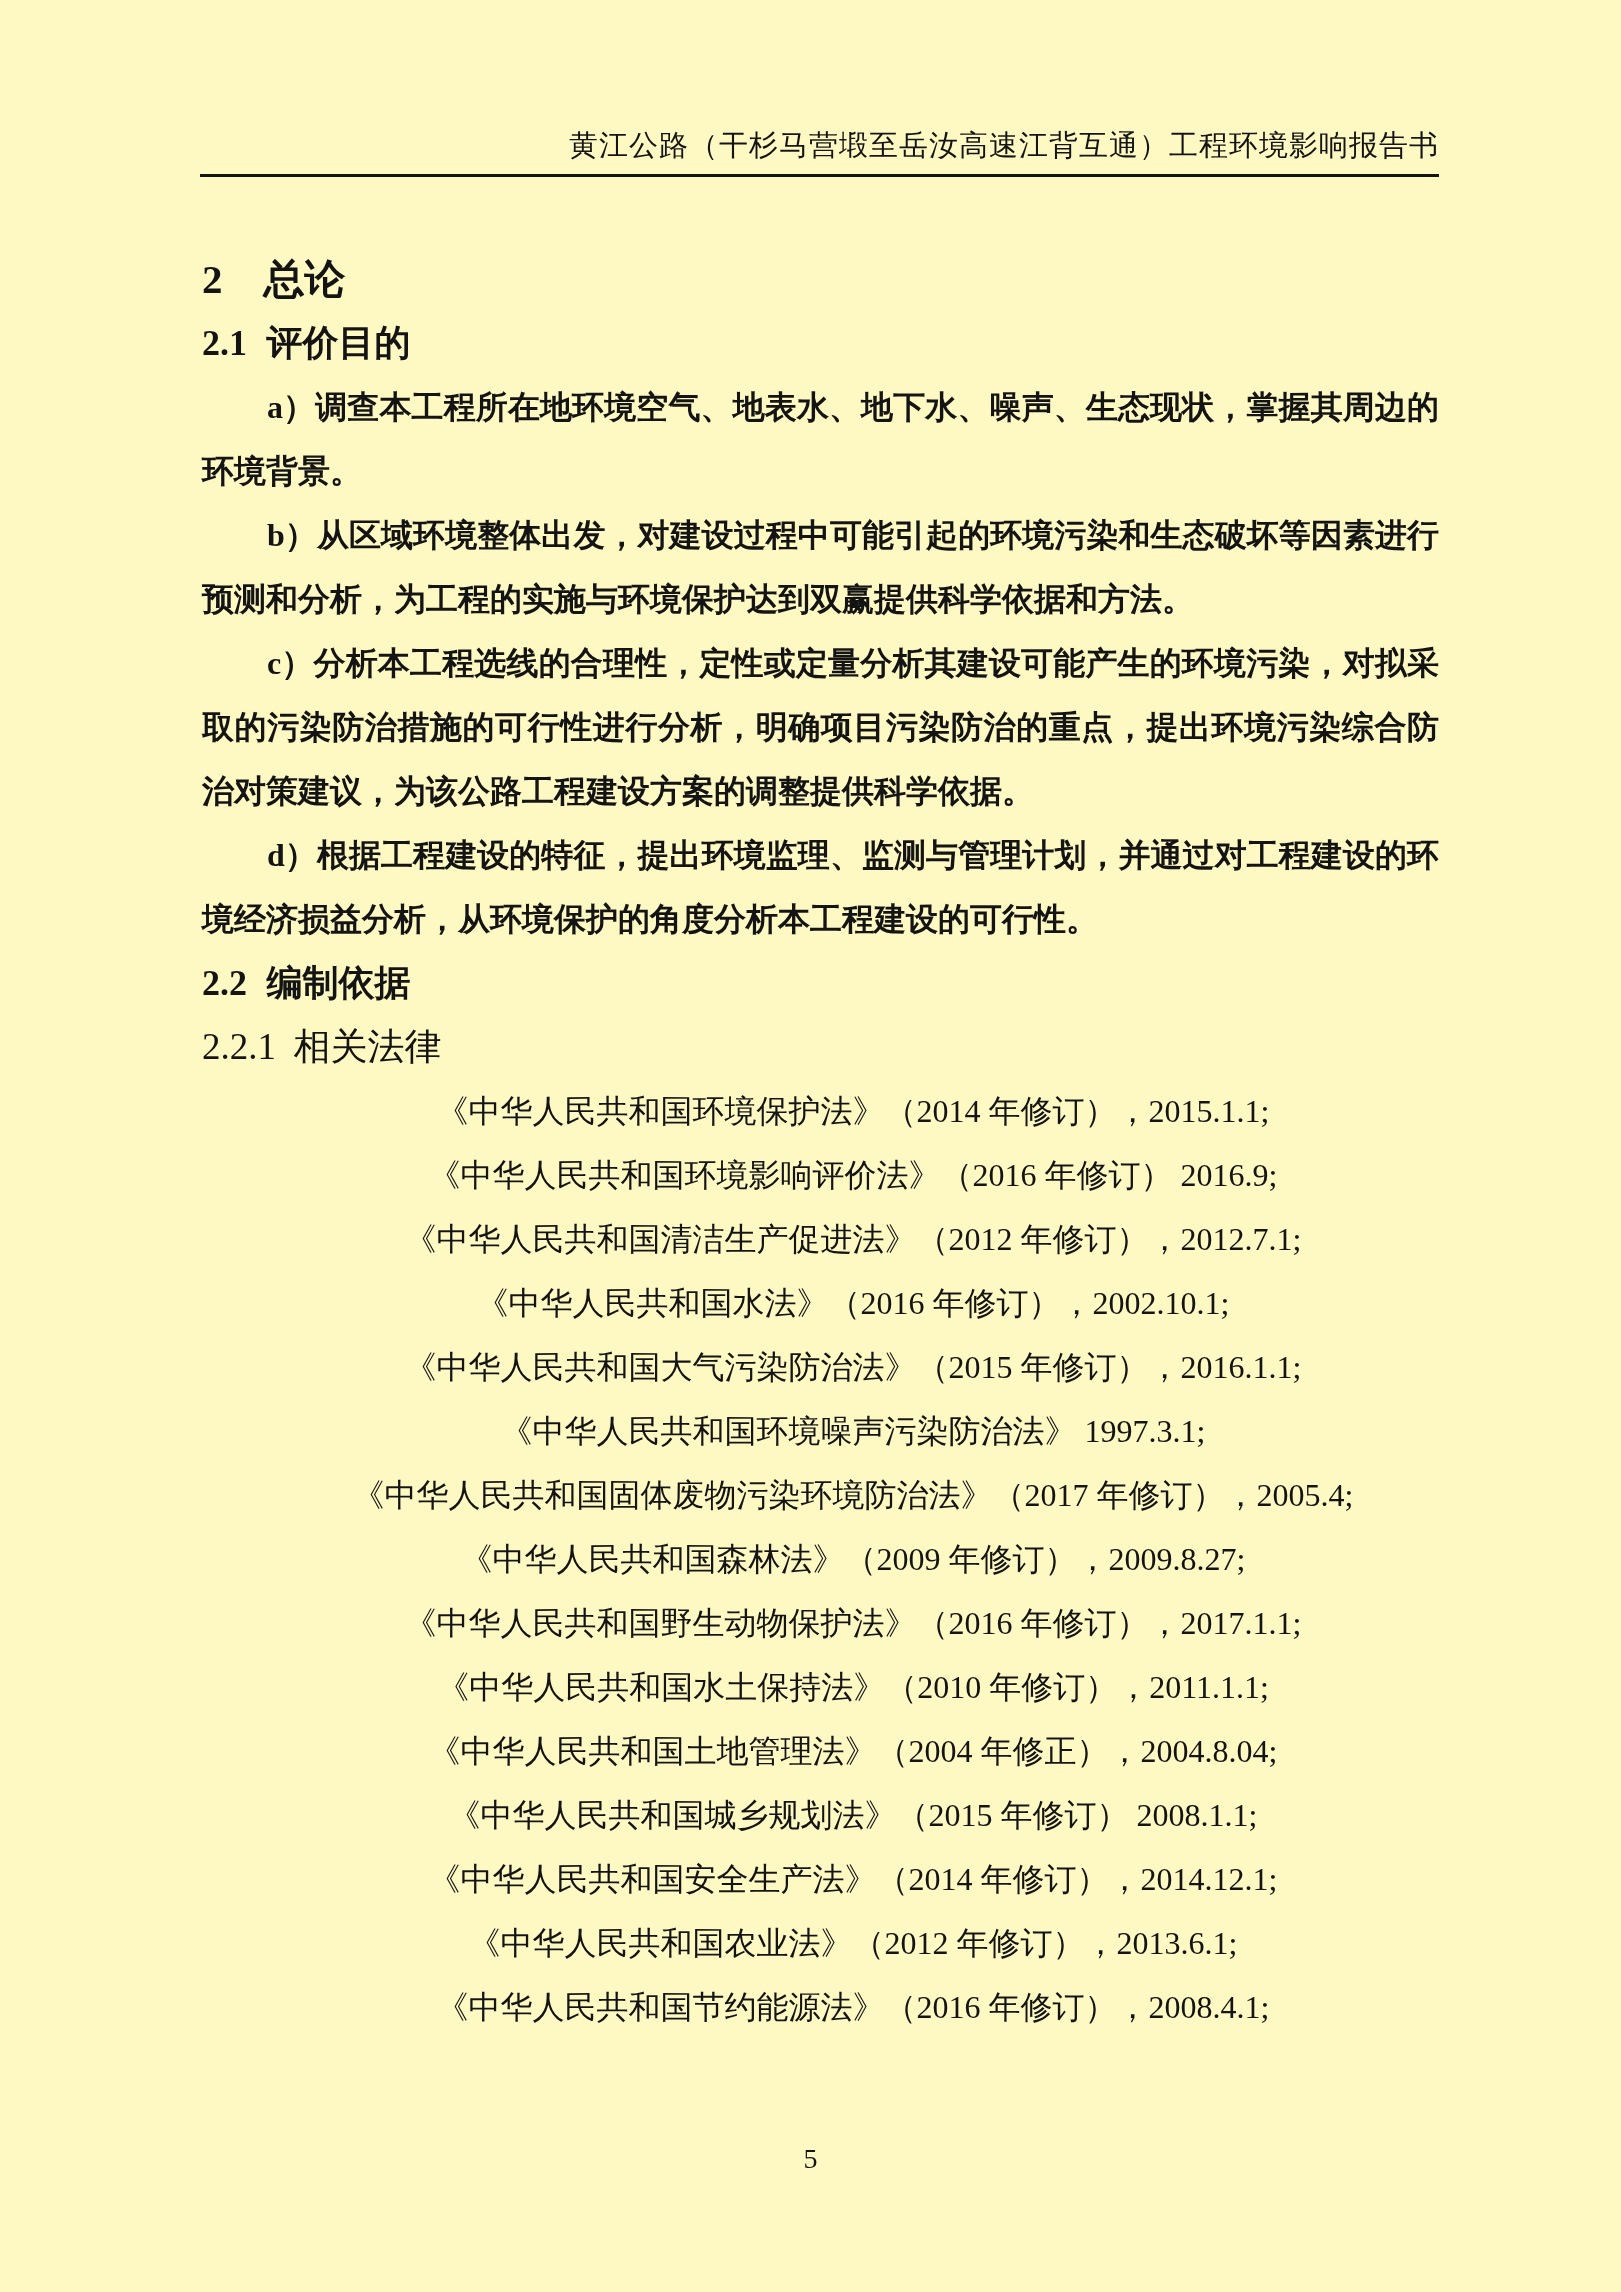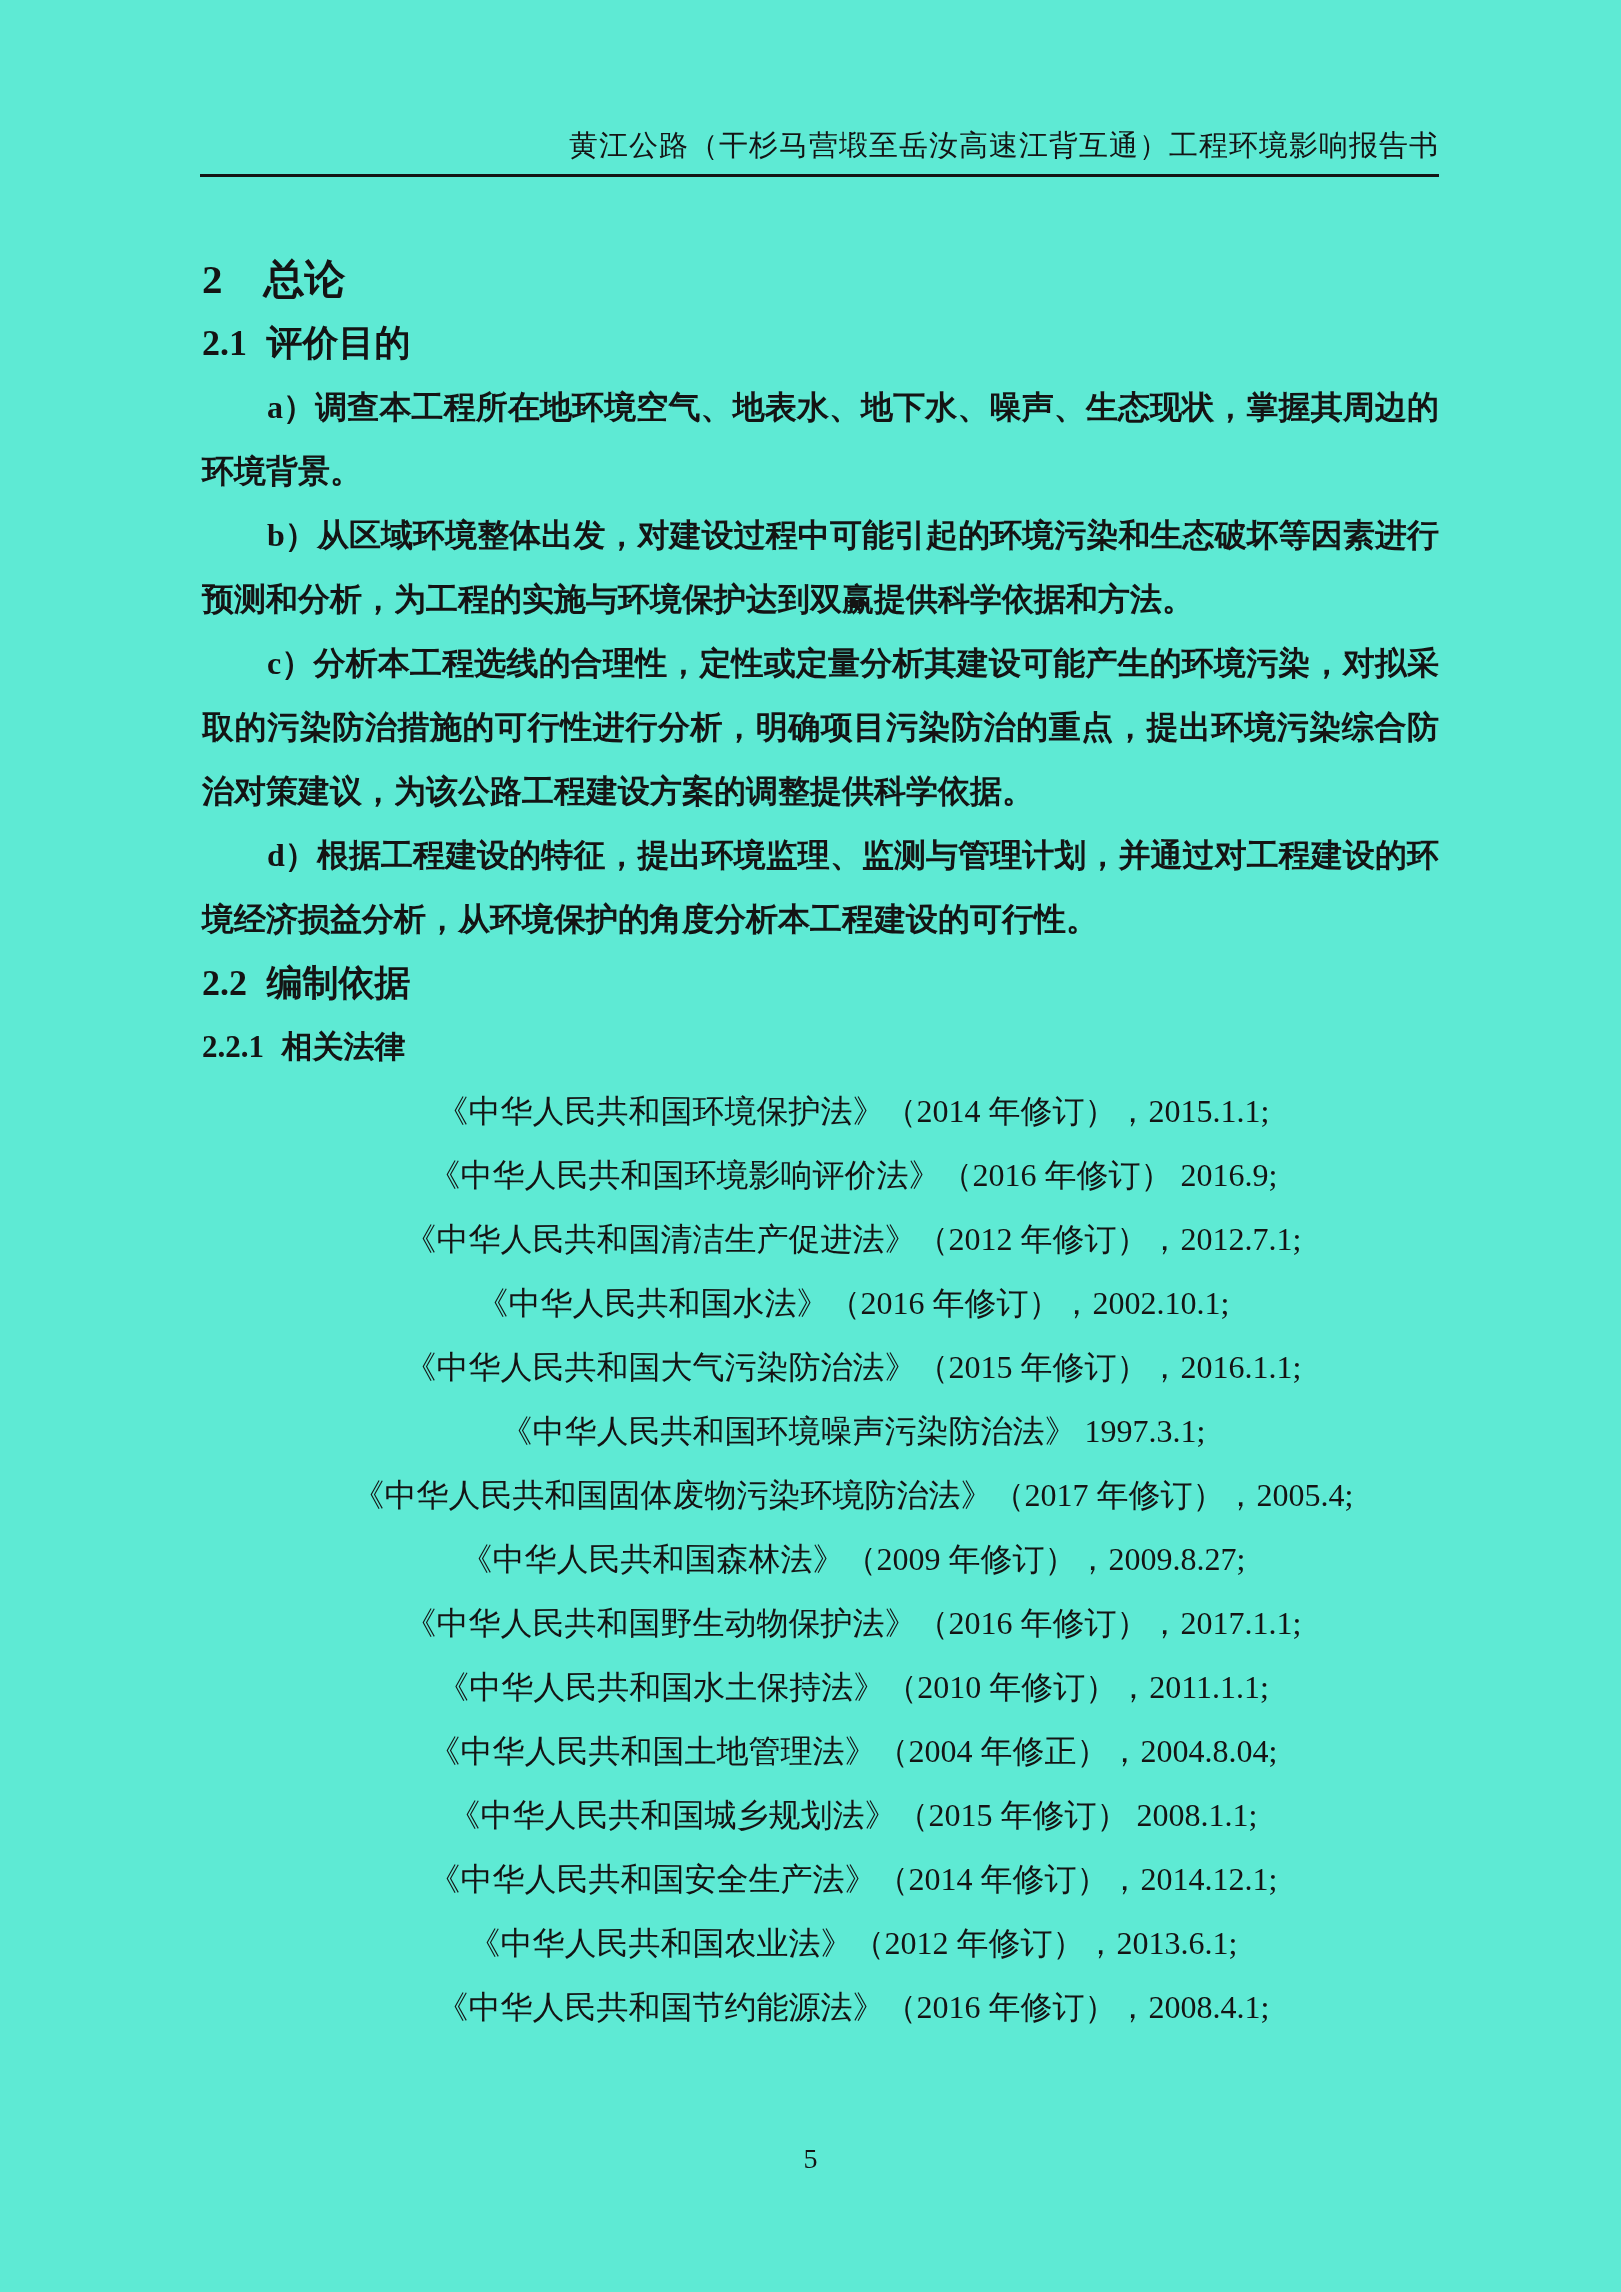--- a/index.html
+++ b/index.html
@@ -4,21 +4,21 @@
 <style>
   html, body {
     margin: 0;
     padding: 0;
     background: #ffffff;
   }
   .page {
     position: relative;
     width: 1621px;
     height: 2293px;
-    background: #5eead4;
+    background: #fef9c3;
     color: #141414;
     font-family: "Liberation Serif", "DejaVu Serif", serif;
     overflow: hidden;
   }
   .page-header {
     position: absolute;
     left: 200px;
     top: 0;
     width: 1239px;
     height: 177px;
@@ -50,22 +50,22 @@
     font-size: 41px;
     font-weight: bold;
   }
   .chapter-title .h-num { margin-right: 41px; }
   .section-title {
     font-size: 36px;
     font-weight: bold;
   }
   .section-title .h-num { margin-right: 19.6px; }
   .subsection-title {
-    font-size: 31px;
-    font-weight: bold;
+    font-size: 37px;
+    font-weight: normal;
   }
   .subsection-title .h-num { margin-right: 17.6px; }
   .body-para {
     margin: 0;
     text-indent: 65px;
     font-weight: bold;
   }
   .law-line {
     margin: 0;
     text-indent: 65px;

